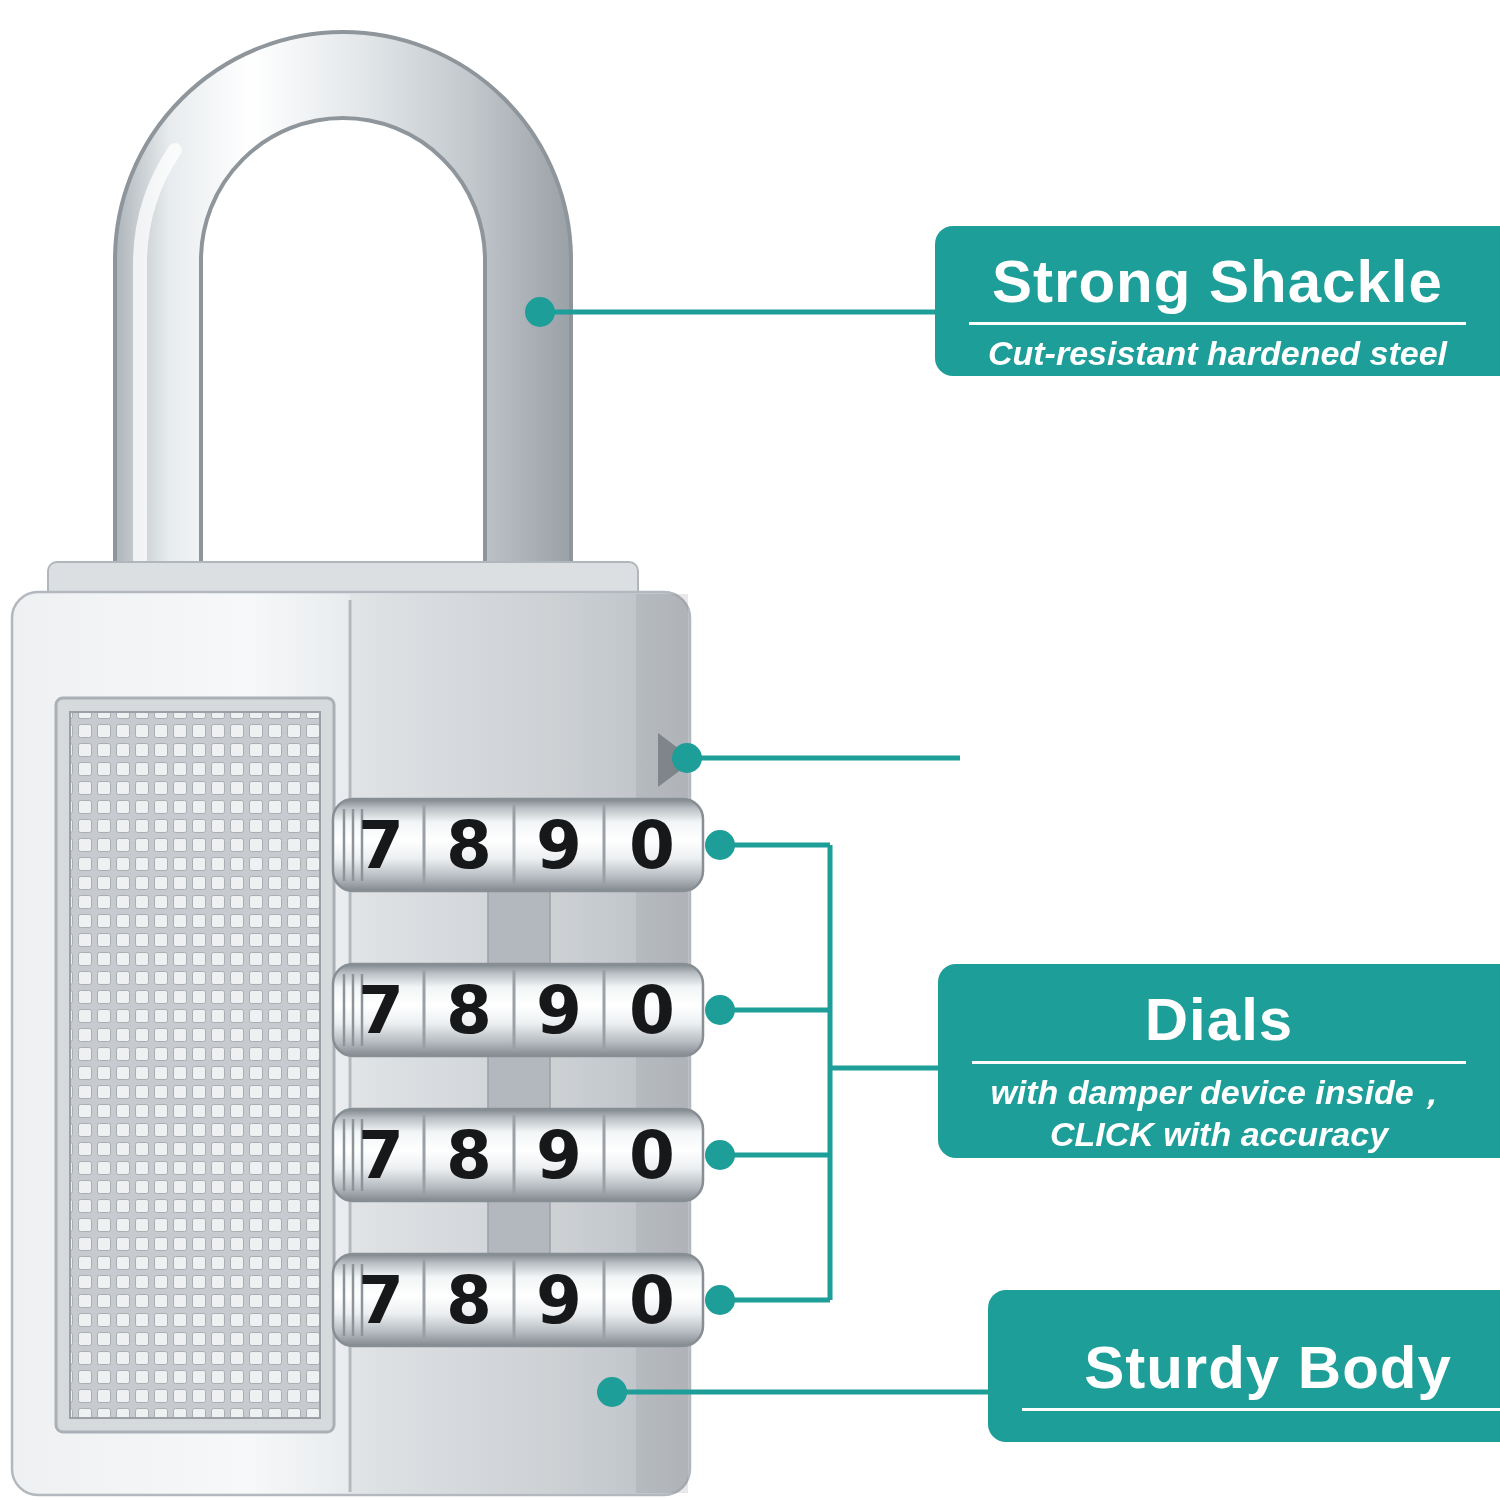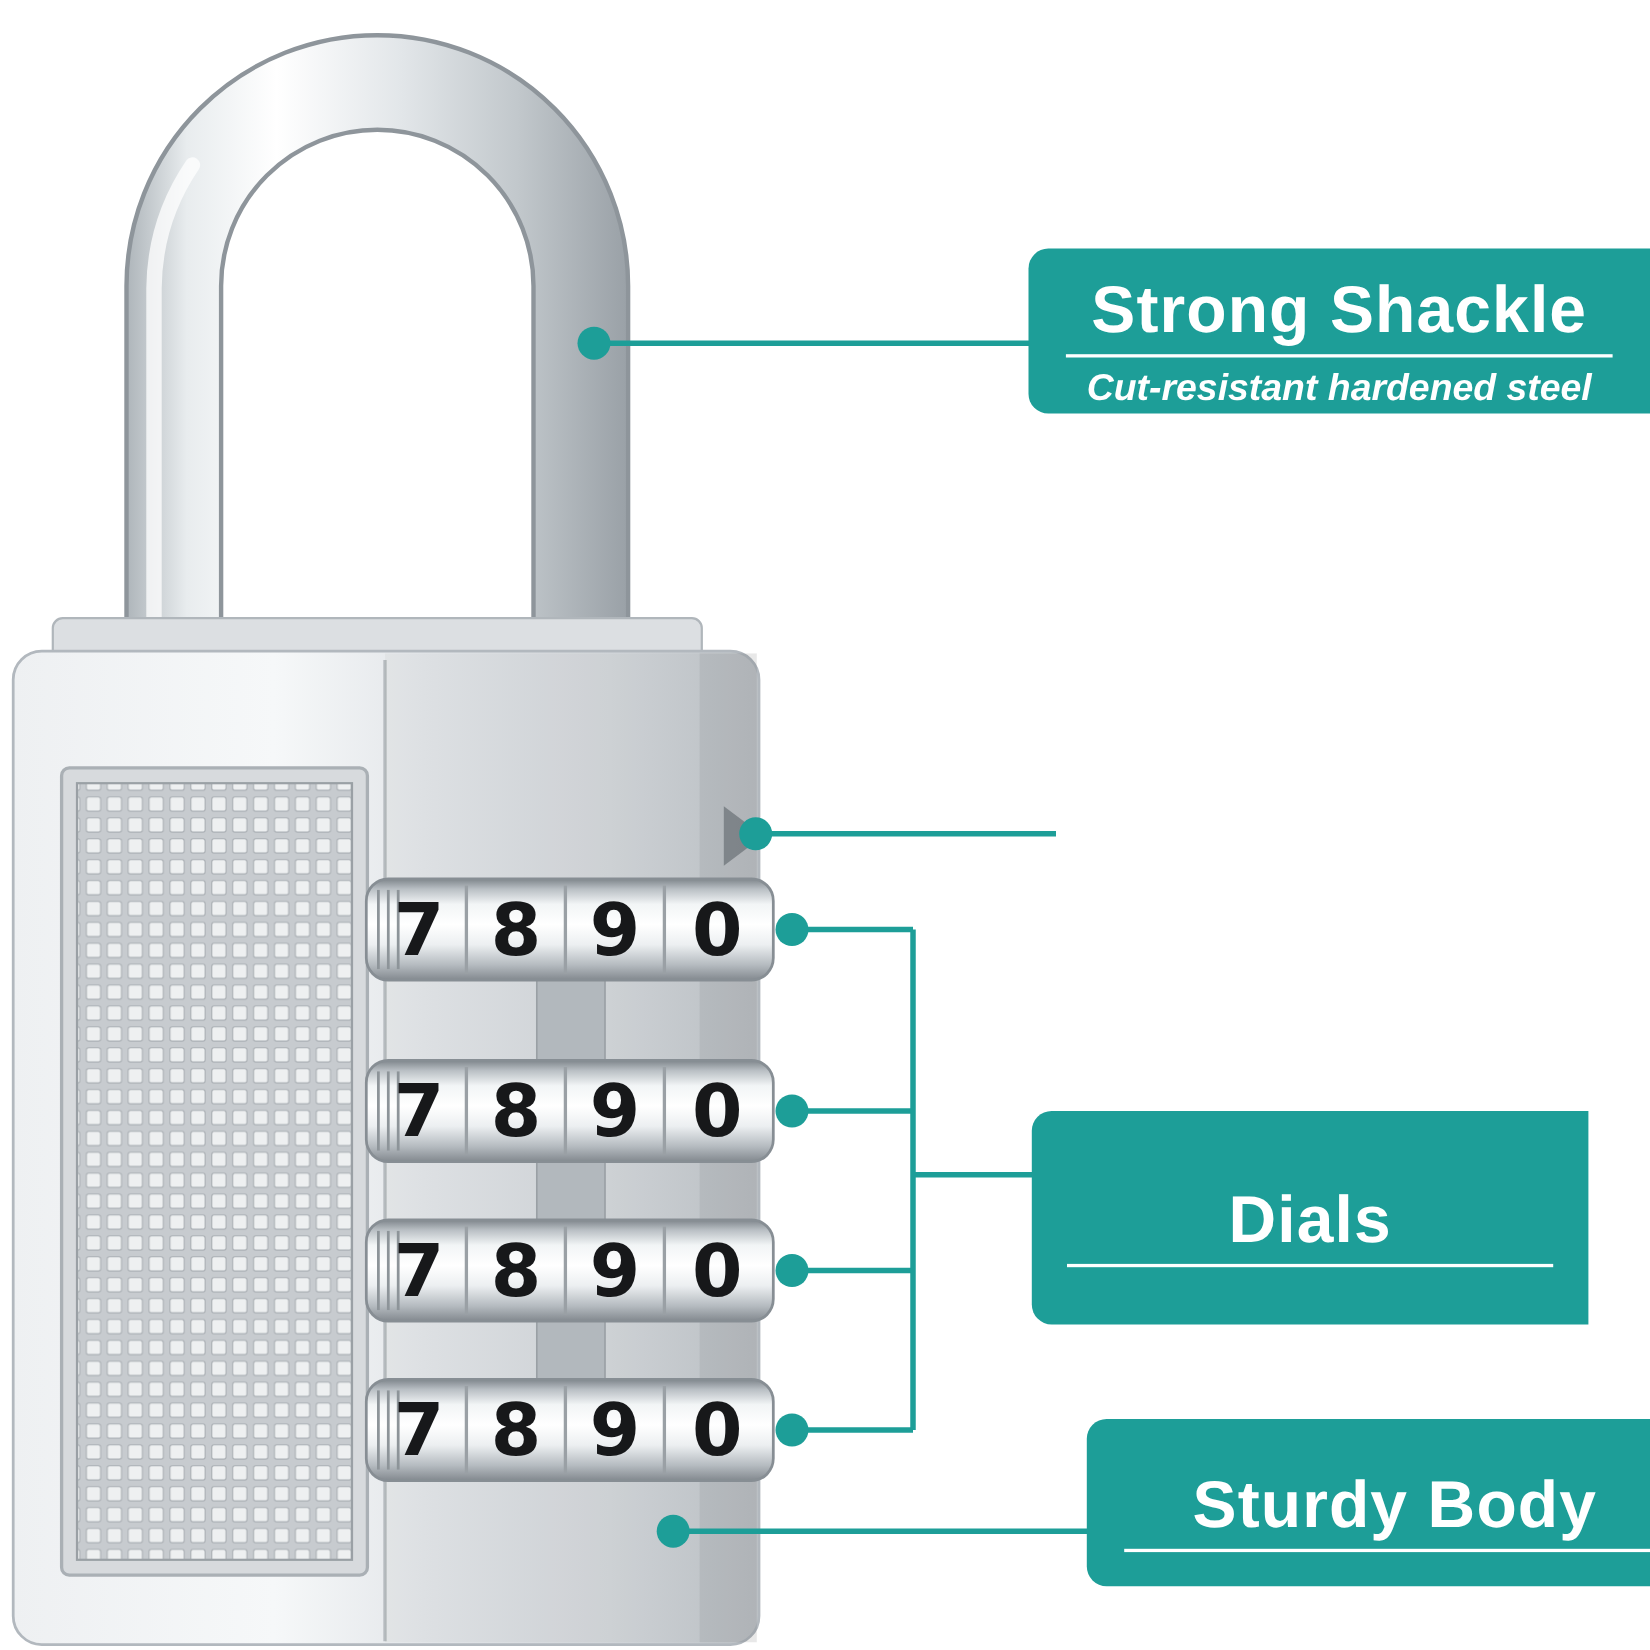--- a/index.html
+++ b/index.html
@@ -174,23 +174,25 @@
     </g>
   </svg>
 
   <div class="callout" style="left:935px;top:226px;width:565px;height:150px;">
     <div class="title">Strong Shackle</div>
     <hr class="rule">
     <div class="subtitle">Cut-resistant hardened steel</div>
   </div>
 
 
-  <div class="callout" style="left:938px;top:1010px;width:506px;height:194px;">
+  <div class="callout" style="left:938px;top:964px;width:562px;height:194px;">
     <div class="title">Dials</div>
     <hr class="rule">
+    <div class="subtitle">with damper device inside，
+CLICK with accuracy</div>
   </div>
 
   <div class="callout" style="left:988px;top:1290px;width:560px;height:152px;text-align:center;">
     <div class="title">Sturdy Body</div>
     <hr class="rule">
   </div>
 
 </div>
 
 </body></html>

